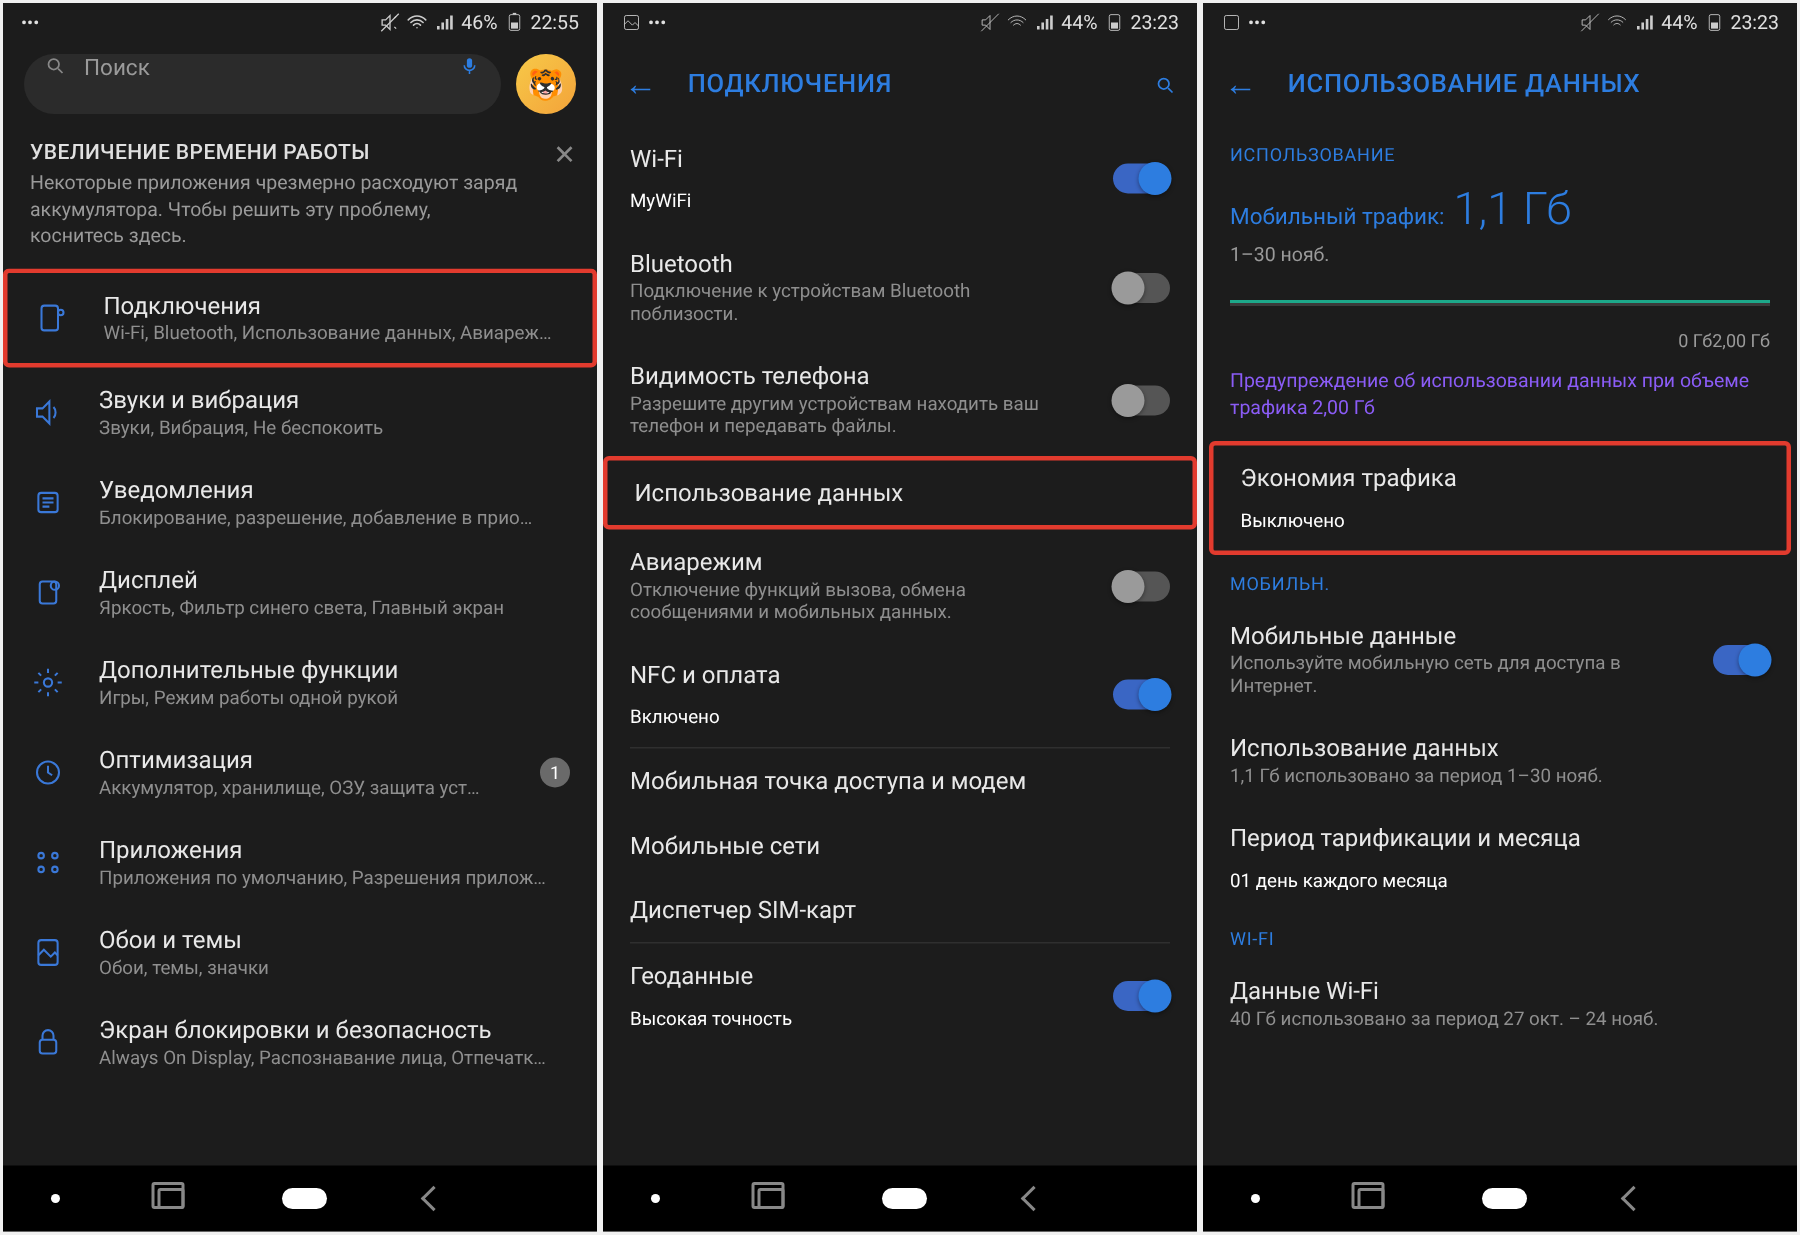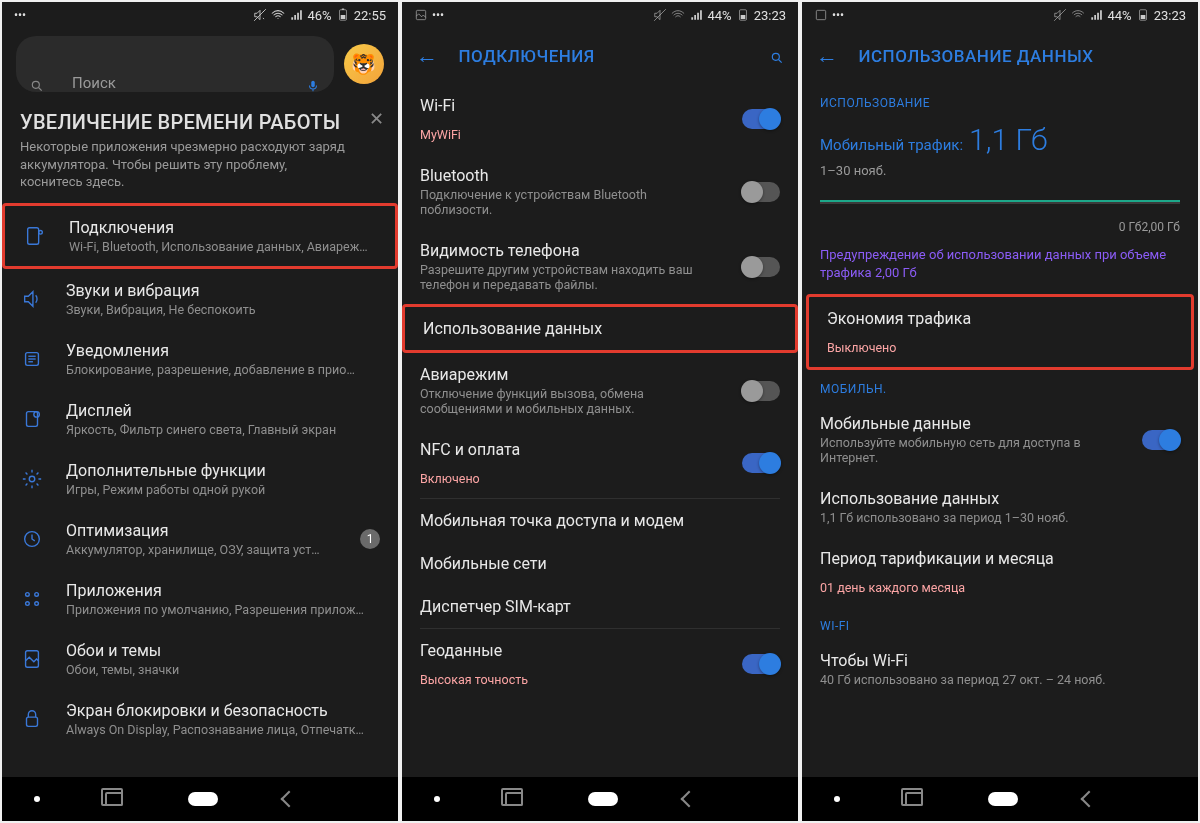--- a/index.html
+++ b/index.html
@@ -36,52 +36,52 @@
   .status-left, .status-right { display: flex; align-items: center; gap: 4px; }
   .status-right { font-size: 13px; justify-content: flex-end; }
   .sicon { width: 14px; height: 14px; display: inline-block; }
   .sicon svg { width: 100%; height: 100%; }
   
   .search-row {
     display: flex; align-items: center; gap: 10px;
     padding: 8px 14px 10px;
   }
   .search-box {
-    flex: 1; height: 56px; border-radius: 20px;
-    background: #2b2b2b; display: flex; align-items: flex-end;
-    padding: 0 14px; gap: 28px; color: #9a9a9a;
+    flex: 1; height: 40px; border-radius: 20px;
+    background: #2b2b2b; display: flex; align-items: flex-start;
+    padding: 0 14px; gap: 12px; color: #9a9a9a;
   }
   .search-box .txt { flex: 1; font-size: 15px; }
   .avatar {
     width: 40px; height: 40px; border-radius: 50%;
     background: linear-gradient(135deg,#f7c948,#f3a33a);
     display:flex; align-items:center; justify-content:center;
     font-size:20px;
   }
   
   .banner { padding: 8px 18px 12px; position: relative; }
-  .banner-title { font-size: 20px; font-weight: 500; color: #e0e0e0; letter-spacing: .3px; }
+  .banner-title { font-size: 14px; font-weight: 500; color: #e0e0e0; letter-spacing: .3px; }
   .banner-text { font-size: 13px; color: #9a9a9a; line-height: 1.35; margin-top: 4px; padding-right: 30px;}
   .banner-close { position: absolute; right: 14px; top: 6px; color: #888; font-size: 18px; }
   
   .list { flex: 1; overflow: hidden; }
   .item {
     display: flex; align-items: center;
     padding: 12px 18px; gap: 22px; position: relative;
   }
   .item .icon {
     width: 24px; height: 24px; flex-shrink:0;
     display:flex; align-items:center; justify-content:center;
     color:#3a78d8;
   }
   .item .icon svg { width: 22px; height: 22px; stroke:#3a78d8; fill:none; stroke-width:1.5; }
   .item .body { flex:1; min-width:0; }
   .item .title { font-size: 16px; color: #e8e8e8; }
   .item .sub { font-size: 12.5px; color: #8f8f8f; white-space: nowrap; overflow:hidden; text-overflow:ellipsis; margin-top:2px; }
-  .item .sub.blue { color:#fca5a5;margin-top:12px; }
+  .item .sub.blue { color:#ffffff;margin-top:12px; }
   .highlight { border: 3px solid #e23b2e; border-radius:4px; }
   .badge {
     width: 20px; height:20px; border-radius:50%;
     background:#6a6a6a; color:#fff; font-size:12px;
     display:flex; align-items:center; justify-content:center;
   }
   
   .app-header {
     height: 56px; display:flex; align-items:center;
     padding: 0 14px; gap: 20px; color:#2d7de0;
@@ -479,21 +479,21 @@
     <div class="item">
       <div class="body">
           <div class="title">Период тарификации и месяца</div>
           <div class="sub blue">01 день каждого месяца</div>
         </div>
     </div>
 
     <div class="section-label">WI-FI</div>
     <div class="item">
       <div class="body">
-          <div class="title">Чтобы Wi-Fi</div>
+          <div class="title">Данные Wi-Fi</div>
           <div class="sub" style="white-space:normal">40 Гб использовано за период 27 окт. – 24 нояб.</div>
         </div>
     </div>
   </div>
 
   <div class="navbar">
     <div class="dot"></div>
     <div class="recents"></div>
     <div class="home"></div>
     <div class="back-nav"></div>

